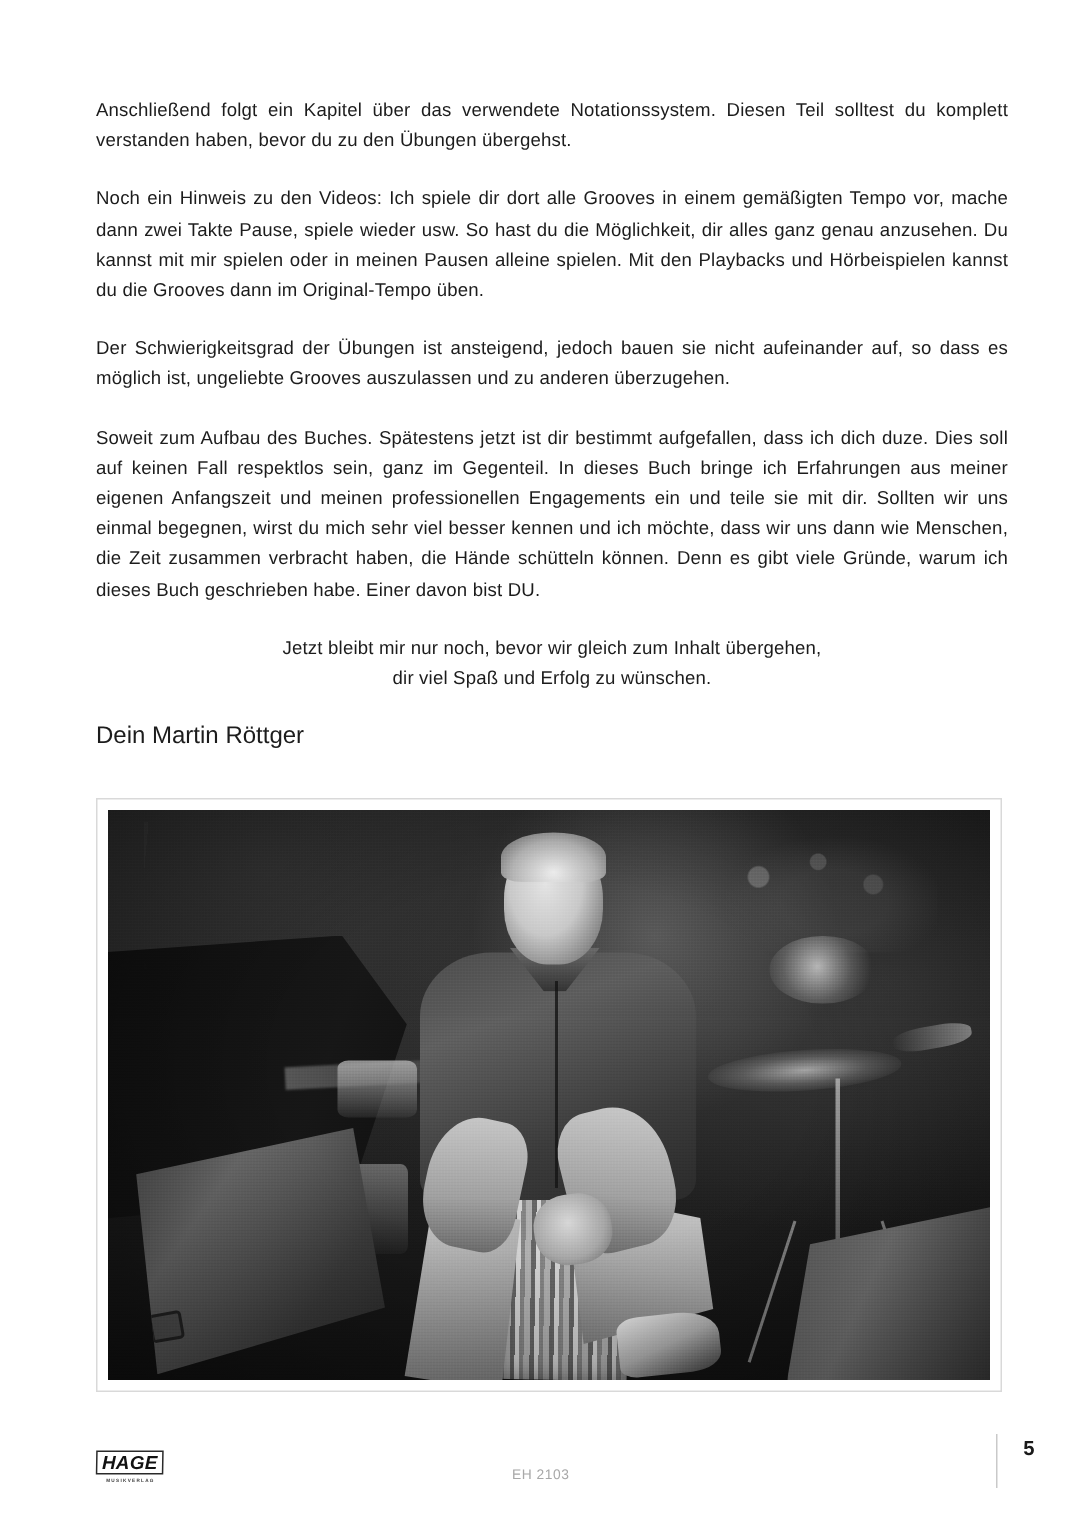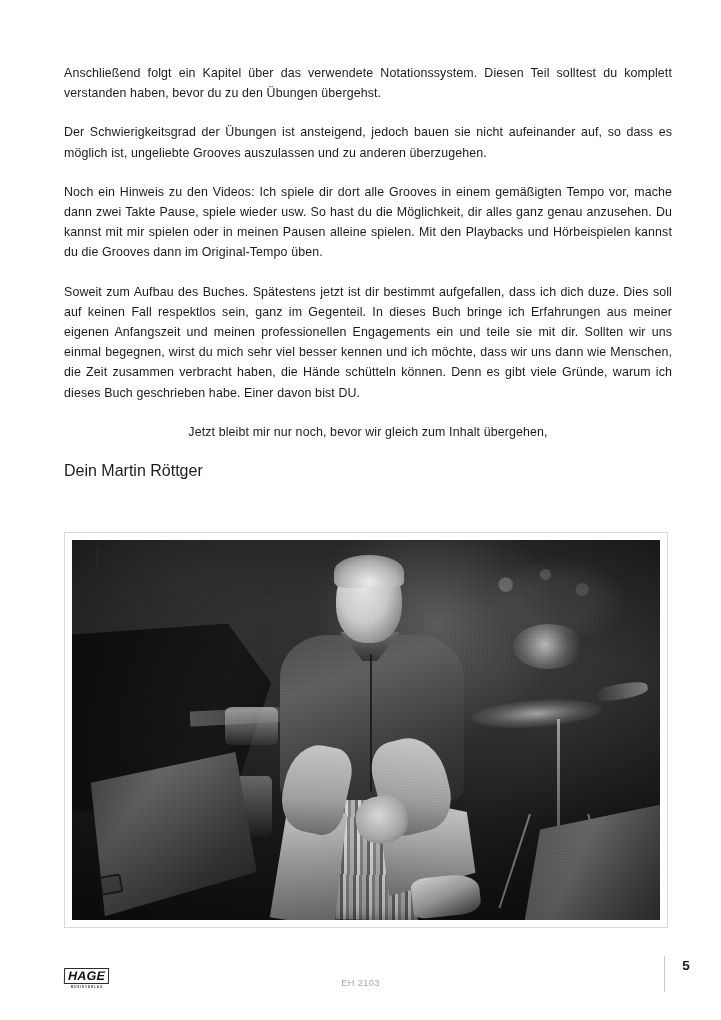--- a/index.html
+++ b/index.html
@@ -451,24 +451,24 @@
     color: #1a1a1a;
   }
 </style>
 </head>
 <body>
 
 <div class="page">
 
   <div class="content">
     <p class="para">Anschließend folgt ein Kapitel über das verwendete Notationssystem. Diesen Teil solltest du komplett verstanden haben, bevor du zu den Übungen übergehst.</p>
+    <p class="para">Noch ein Hinweis zu den Videos: Ich spiele dir dort alle Grooves in einem gemäßigten Tempo vor, mache dann zwei Takte Pause, spiele wieder usw. So hast du die Möglichkeit, dir alles ganz genau anzusehen. Du kannst mit mir spielen oder in meinen Pausen alleine spielen. Mit den Playbacks und Hörbeispielen kannst du die Grooves dann im Original-Tempo üben.</p>
     <p class="para">Der Schwierigkeitsgrad der Übungen ist ansteigend, jedoch bauen sie nicht aufeinander auf, so dass es möglich ist, ungeliebte Grooves auszulassen und zu anderen überzugehen.</p>
-    <p class="para">Noch ein Hinweis zu den Videos: Ich spiele dir dort alle Grooves in einem gemäßigten Tempo vor, mache dann zwei Takte Pause, spiele wieder usw. So hast du die Möglichkeit, dir alles ganz genau anzusehen. Du kannst mit mir spielen oder in meinen Pausen alleine spielen. Mit den Playbacks und Hörbeispielen kannst du die Grooves dann im Original-Tempo üben.</p>
     <p class="para">Soweit zum Aufbau des Buches. Spätestens jetzt ist dir bestimmt aufgefallen, dass ich dich duze. Dies soll auf keinen Fall respektlos sein, ganz im Gegenteil. In dieses Buch bringe ich Erfahrungen aus meiner eigenen Anfangszeit und meinen professionellen Engagements ein und teile sie mit dir. Sollten wir uns einmal begegnen, wirst du mich sehr viel besser kennen und ich möchte, dass wir uns dann wie Menschen, die Zeit zusammen verbracht haben, die Hände schütteln können. Denn es gibt viele Gründe, warum ich dieses Buch geschrieben habe. Einer davon bist DU.</p>
-    <p class="para nojustify"><span>Jetzt bleibt mir nur noch, bevor wir gleich zum Inhalt übergehen,</span><br></p>
+    <p class="para nojustify"><span>Jetzt bleibt mir nur noch, bevor wir gleich zum Inhalt übergehen,</span><br><span>dir viel Spaß und Erfolg zu wünschen.</span></p>
     <p class="signature">Dein Martin Röttger</p>
   </div>
 
   <div class="photo-frame">
     <div class="photo">
       <div class="ph-bg"></div>
       <div class="ph-truss"></div>
       <div class="ph-rings"></div>
       <div class="ph-piano"></div>
       <div class="ph-pianoedge"></div>

